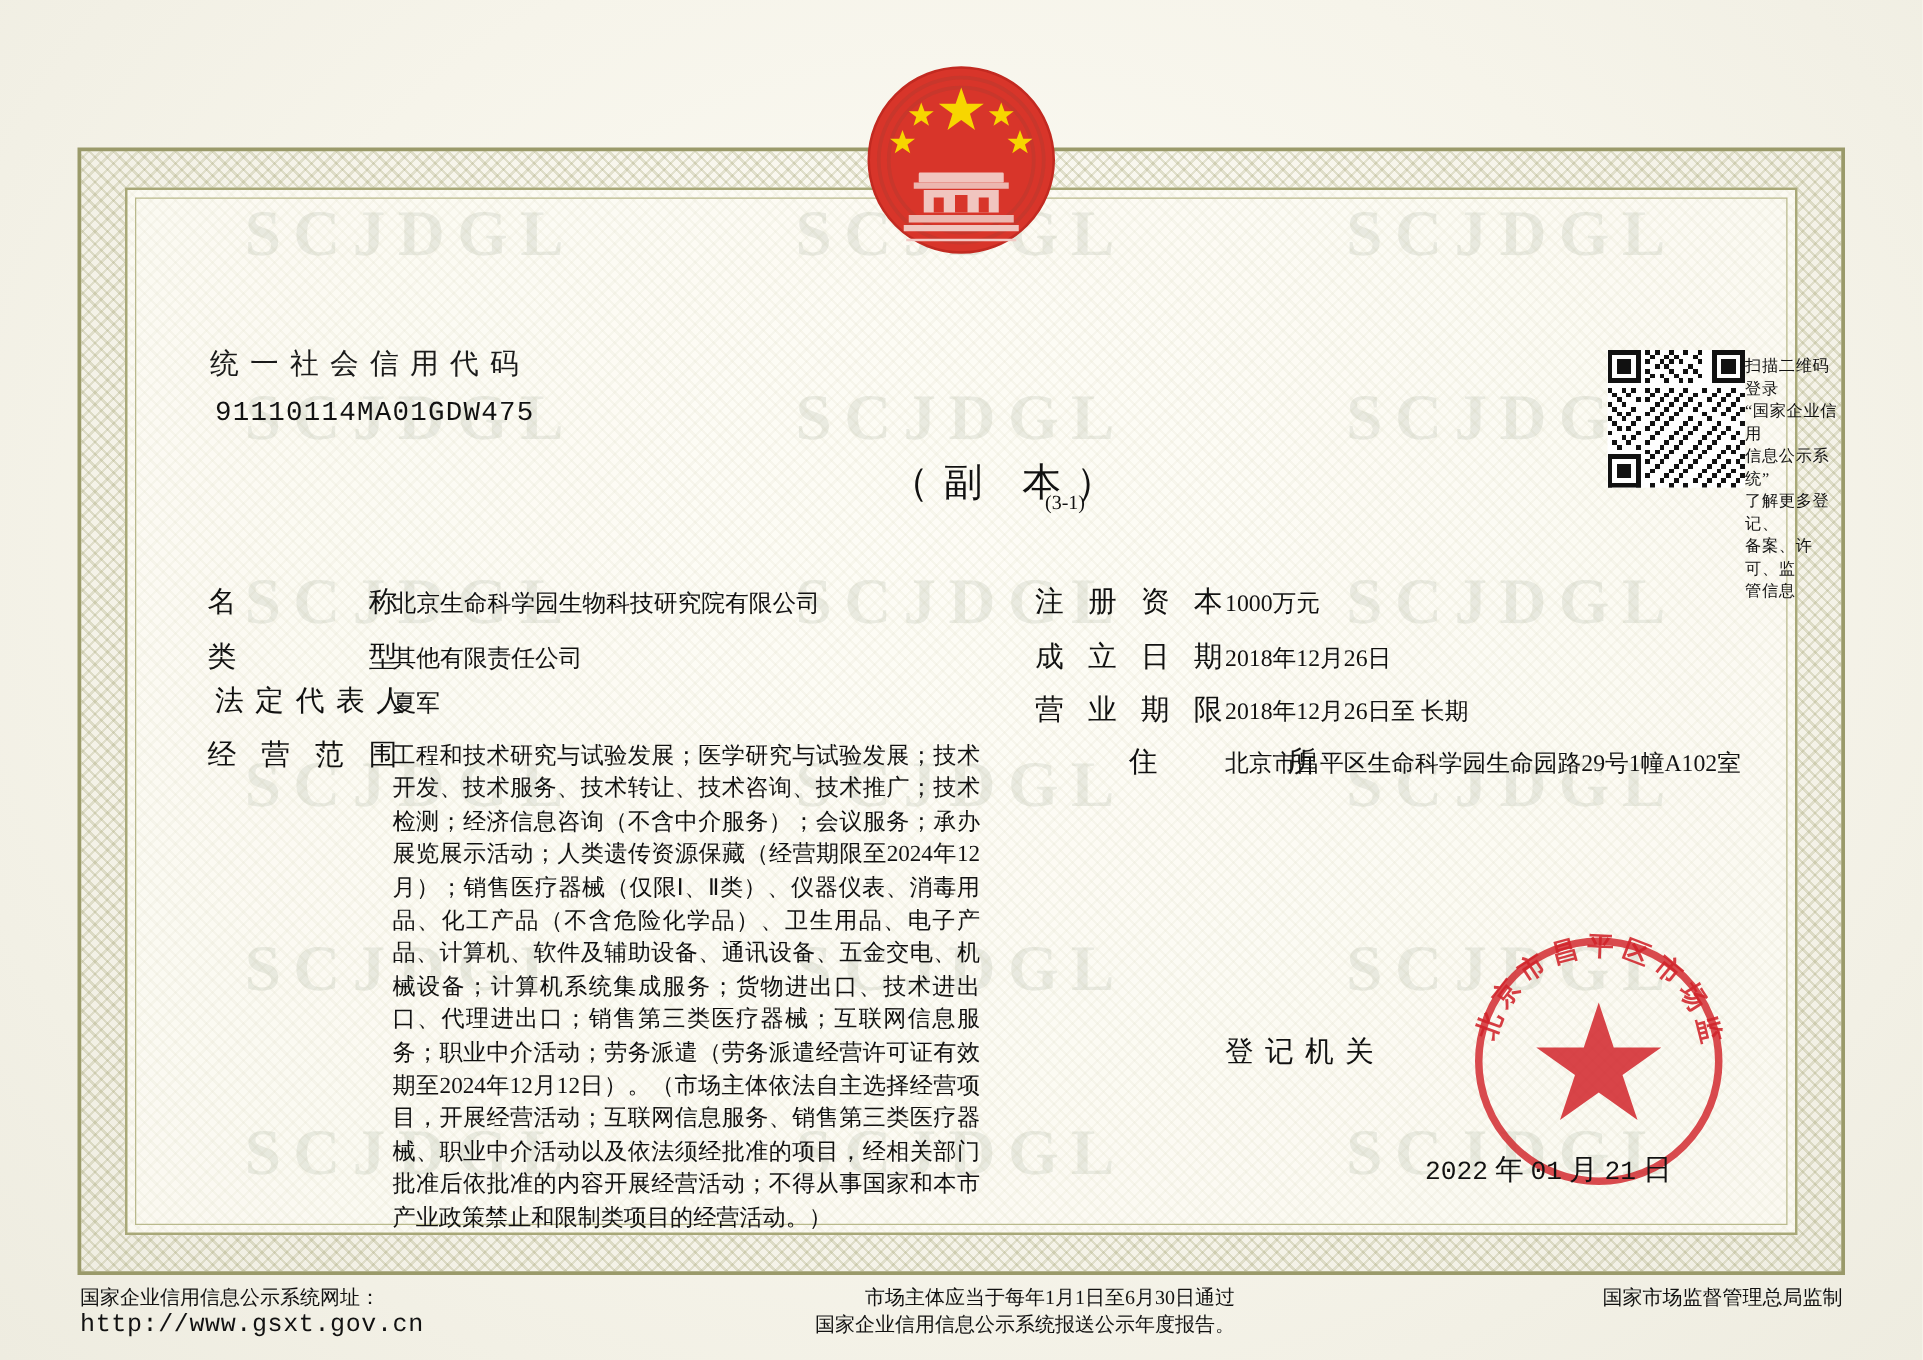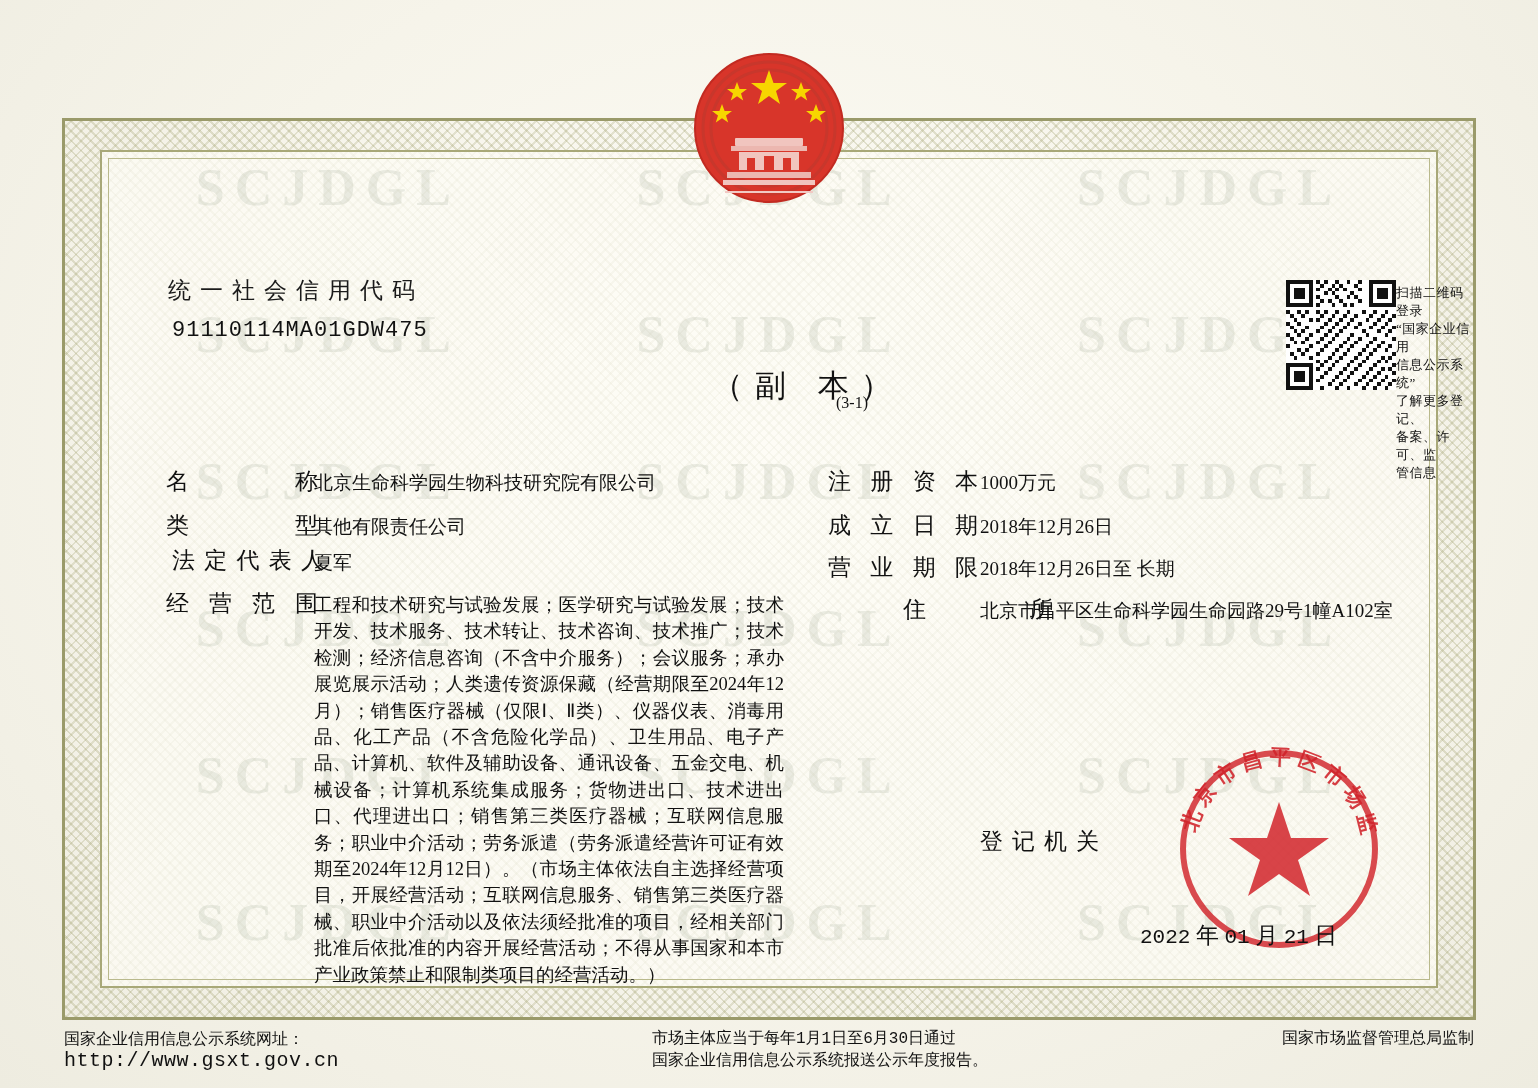--- a/index.html
+++ b/index.html
@@ -128,21 +128,21 @@
   .date-line span.num{font-family:"Liberation Mono", monospace;font-size:21px;}
   .date-line span.cn{font-size:23px;}
 
   
   .footer{
     position:absolute;left:62px;right:62px;bottom:8px;height:56px;
     font-size:16px;color:#111;
   }
   .foot-left{position:absolute;left:2px;top:4px;line-height:22px;}
   .foot-left .url{font-family:"Liberation Mono", monospace;font-size:20px;letter-spacing:.5px;}
-  .foot-center{position:absolute;left:590px;top:4px;line-height:22px;text-align:left;font-family:Liberation Mono, monospace;}
+  .foot-center{position:absolute;left:590px;top:4px;line-height:22px;text-align:right;}
   .foot-right{position:absolute;right:2px;top:4px;}
 </style>
 </head>
 <body>
 
 <div class="page">
 
   <div class="border-outer"></div>
   <div class="border-inner"></div>
   <div class="inner-thin"></div>

